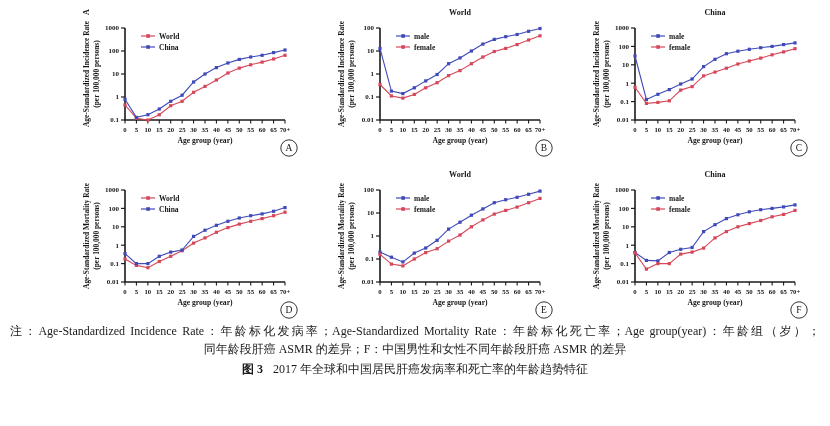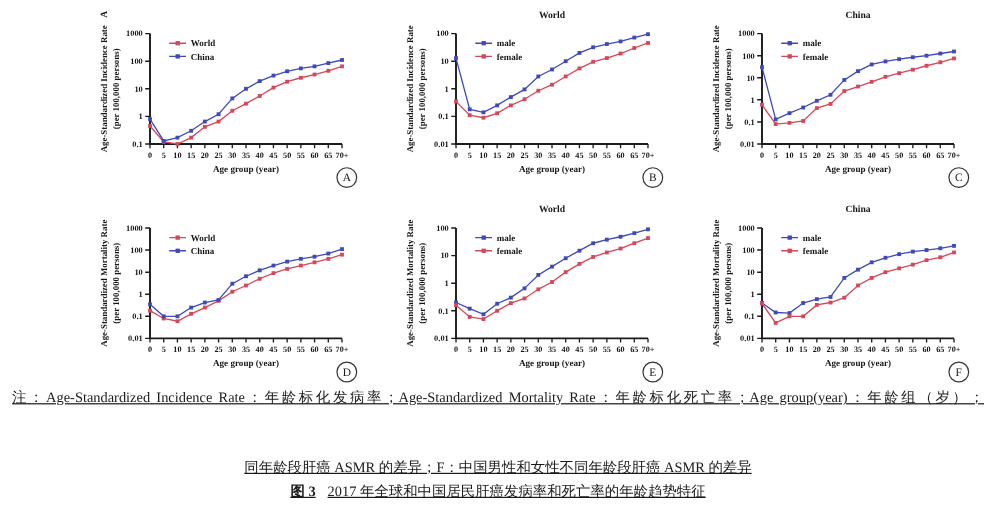--- a/index.html
+++ b/index.html
@@ -5,24 +5,24 @@
   html,body{margin:0;padding:0;background:#ffffff;}
   #stage{
     position:relative;width:830px;height:426px;background:#ffffff;overflow:hidden;
     font-family:"Liberation Serif","DejaVu Serif",serif;color:#1a1a1a;
   }
   .panel{position:absolute;width:262px;height:158px;}
   .p-a{left:45px;top:2px;}  .p-b{left:300px;top:2px;}  .p-c{left:555px;top:2px;}
   .p-d{left:45px;top:164px;}.p-e{left:300px;top:164px;}.p-f{left:555px;top:164px;}
   #notes{
     position:absolute;left:10px;top:323px;width:810px;
-    font-size:12px;line-height:17.5px;color:#1a1a1a;text-decoration:underline;
+    font-size:12px;line-height:17.5px;color:#1a1a1a;
   }
   .note-line{white-space:nowrap;text-align:justify;text-align-last:justify;}
-  .note-line.center{text-align:left;text-align-last:center;margin-top:40px;}
+  .note-line.center{text-align:left;text-align-last:center;}
   .fig-title{text-align:center;margin-top:3px;}
   .fig-label{font-weight:bold;margin-right:10px;}
 </style>
 </head>
 <body>
 
 <div id="stage">
   <div class="panel p-a"><svg width="262" height="158" viewBox="0 0 262 158">
         <path d="M 80 26 L 80 118 L 240 118" fill="none" stroke="#1b1b1b" stroke-width="1.6"></path>
         <line x1="80" y1="118" x2="76" y2="118" stroke="#1b1b1b" stroke-width="1.2"></line>

